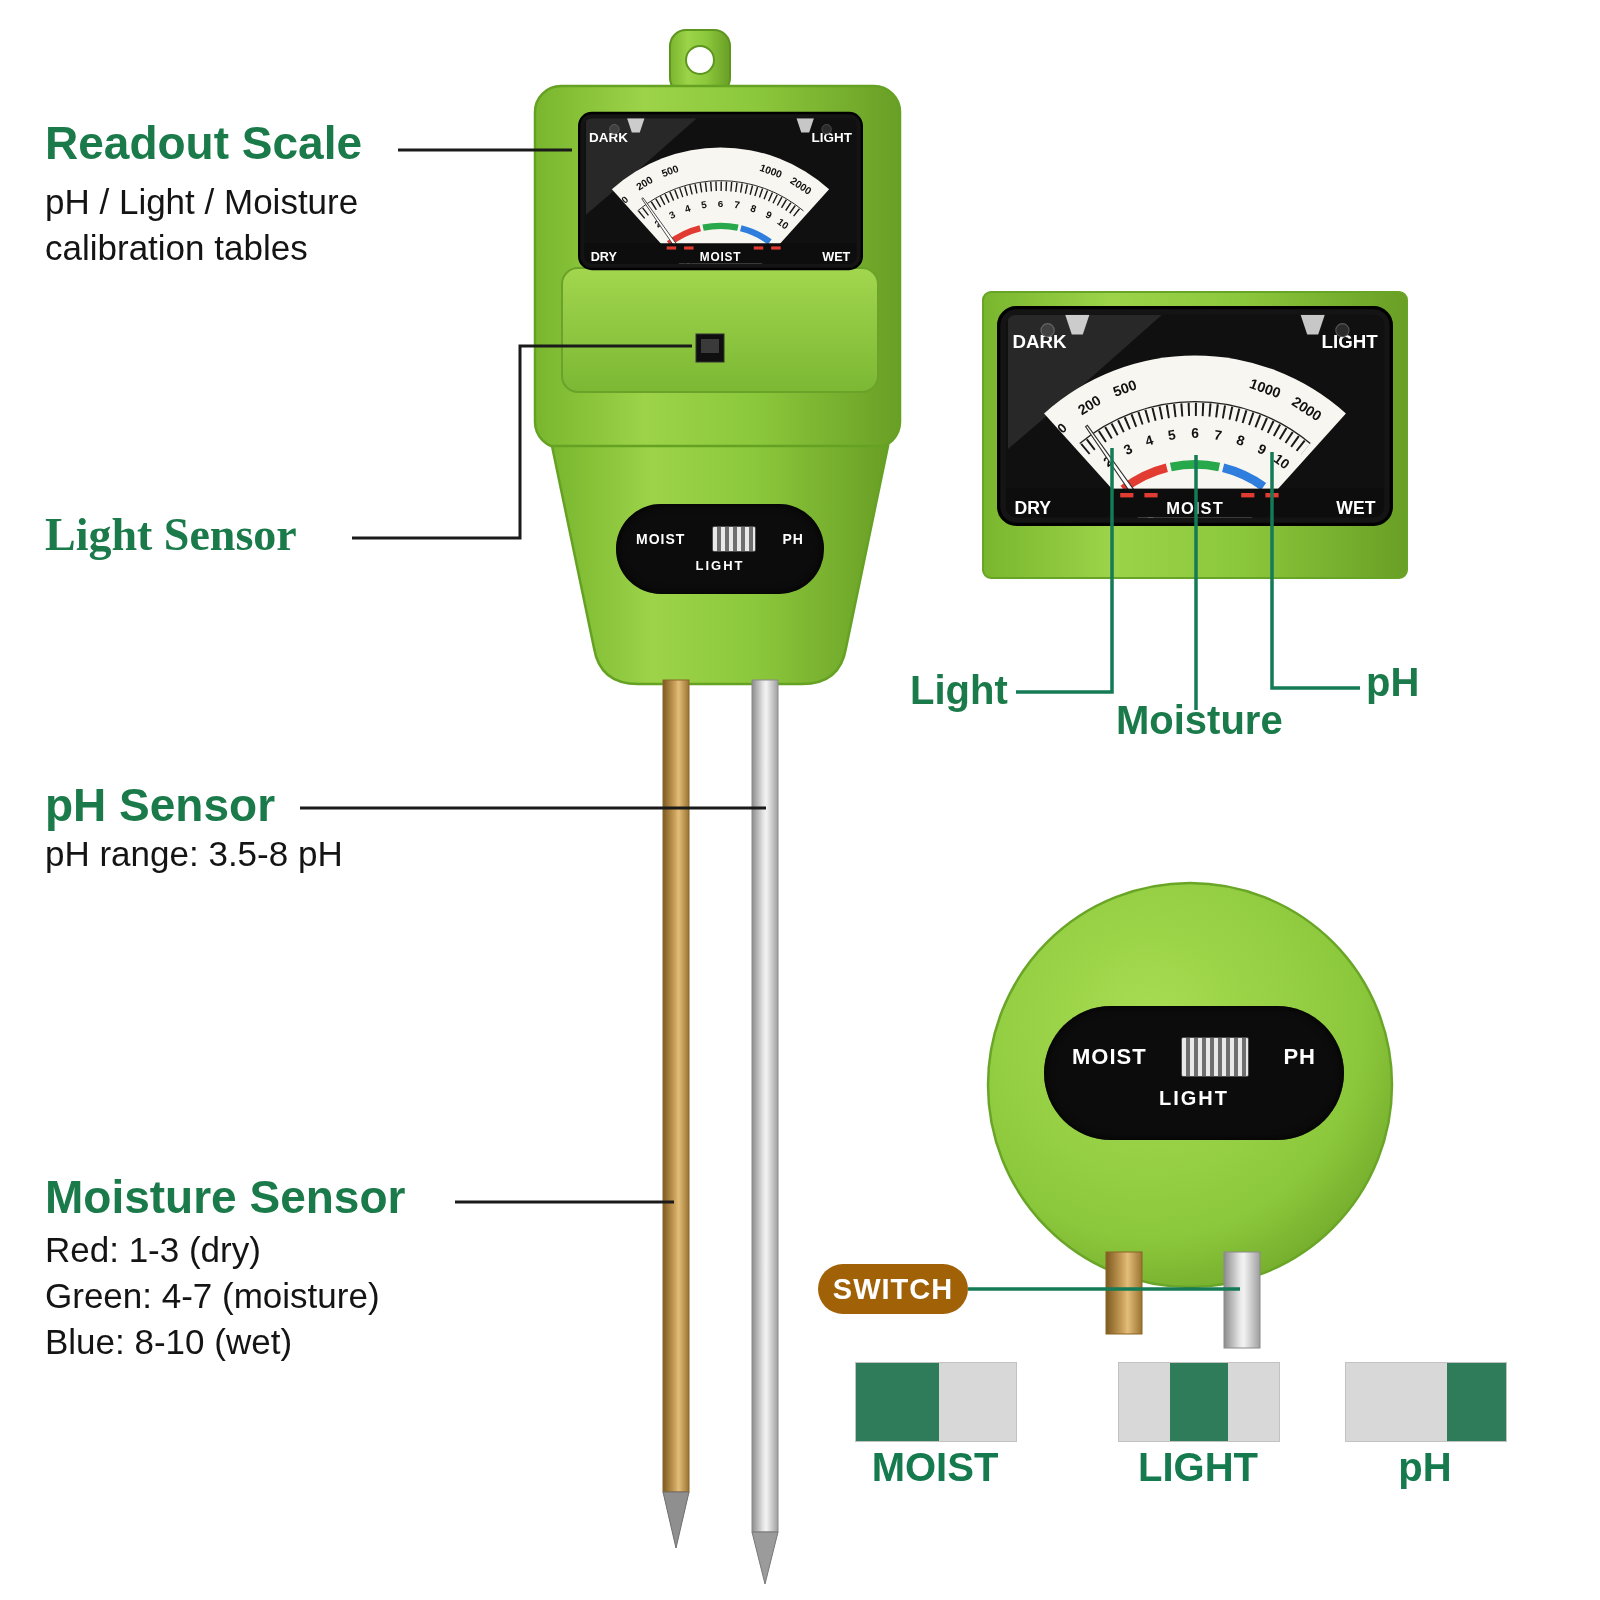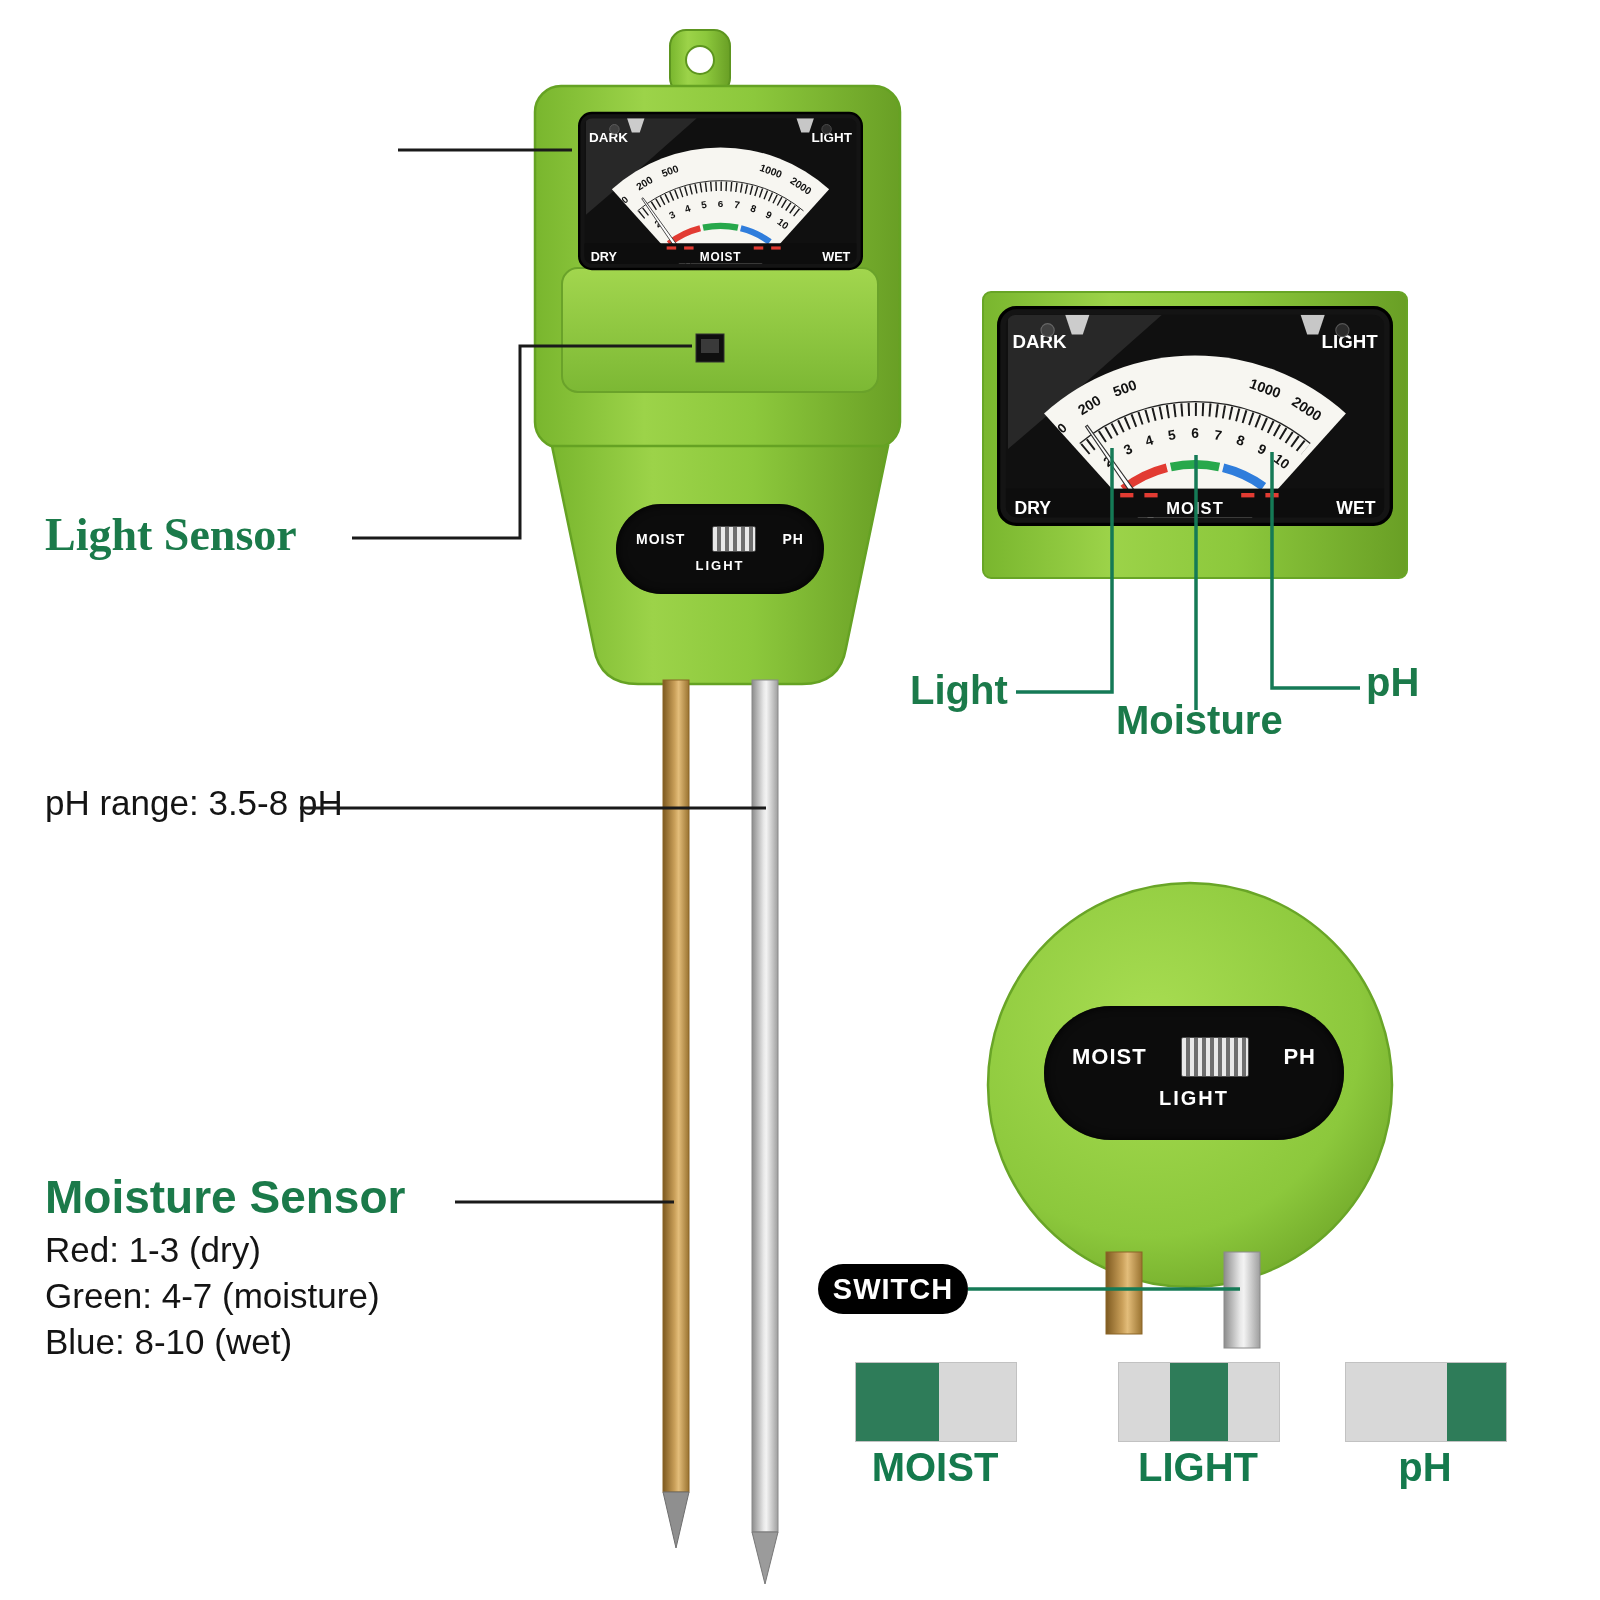--- a/index.html
+++ b/index.html
@@ -10,21 +10,21 @@
   .ann-title{font-weight:bold;font-size:46px;color:#1b7a4a;line-height:1.1;}
   .ann-text{font-size:35px;color:#141414;line-height:1.32;}
   .callout-label{font-weight:bold;font-size:40px;color:#1b7a4a;}
   .switch-panel{background:#0c0c0c;border-radius:999px;color:#fff;display:flex;
                 flex-direction:column;justify-content:center;box-shadow:inset 0 0 10px #000;}
   .sw-row{display:flex;align-items:center;justify-content:space-between;}
   .sw-label{font-weight:bold;color:#fff;letter-spacing:1px;}
   .sw-slider{background:repeating-linear-gradient(90deg,#e9e9e9 0 4px,#6f6f6f 4px 8px);
              border:1px solid #4a4a4a;border-radius:2px;}
   .sw-bottom{text-align:center;font-weight:bold;color:#fff;letter-spacing:2px;}
-  .pill{background:#000000;color:#fff;font-weight:bold;border-radius:28px;
+  .pill{background:#a16207;color:#fff;font-weight:bold;border-radius:28px;
         display:flex;align-items:center;justify-content:center;}
   .swatch{display:flex;border:1px solid #c2c2c2;}
   .seg-g{background:#2e7c59;}
   .seg-l{background:#d8d8d8;}
   .legend-label{font-weight:bold;font-size:40px;color:#157a4d;text-align:center;}
 </style>
 </head>
 <body>
 
 <div id="canvas">
@@ -210,26 +210,34 @@
 
   <div class="switch-panel abs" style="left:1044px;top:1006px;width:300px;height:134px;">
     <div class="sw-row" style="padding:0 28px;">
       <span class="sw-label" style="font-size:22px;">MOIST</span>
       <span class="sw-slider" style="width:66px;height:38px;"></span>
       <span class="sw-label" style="font-size:22px;">PH</span>
     </div>
     <div class="sw-bottom" style="font-size:20px;margin-top:10px;">LIGHT</div>
   </div>
 
+  <div class="abs" style="left:45px;top:118px;width:470px;">
+    <div class="ann-title">Readout Scale</div>
+    <div class="ann-text" style="margin-top:10px;">
+      <div>pH / Light / Moisture</div>
+      <div>calibration tables</div>
+    </div>
+  </div>
 
   <div class="abs" style="left:45px;top:510px;width:520px;font-family:Liberation Serif, serif;">
     <div class="ann-title">Light Sensor</div>
   </div>
 
   <div class="abs" style="left:45px;top:780px;width:470px;">
+    <div class="ann-title">pH Sensor</div>
     <div class="ann-text" style="margin-top:0;">
       <div>pH range: 3.5-8 pH</div>
     </div>
   </div>
 
   <div class="abs" style="left:45px;top:1172px;width:470px;">
     <div class="ann-title">Moisture Sensor</div>
     <div class="ann-text" style="margin-top:4px;">
       <div>Red: 1-3 (dry)</div>
       <div>Green: 4-7 (moisture)</div>

